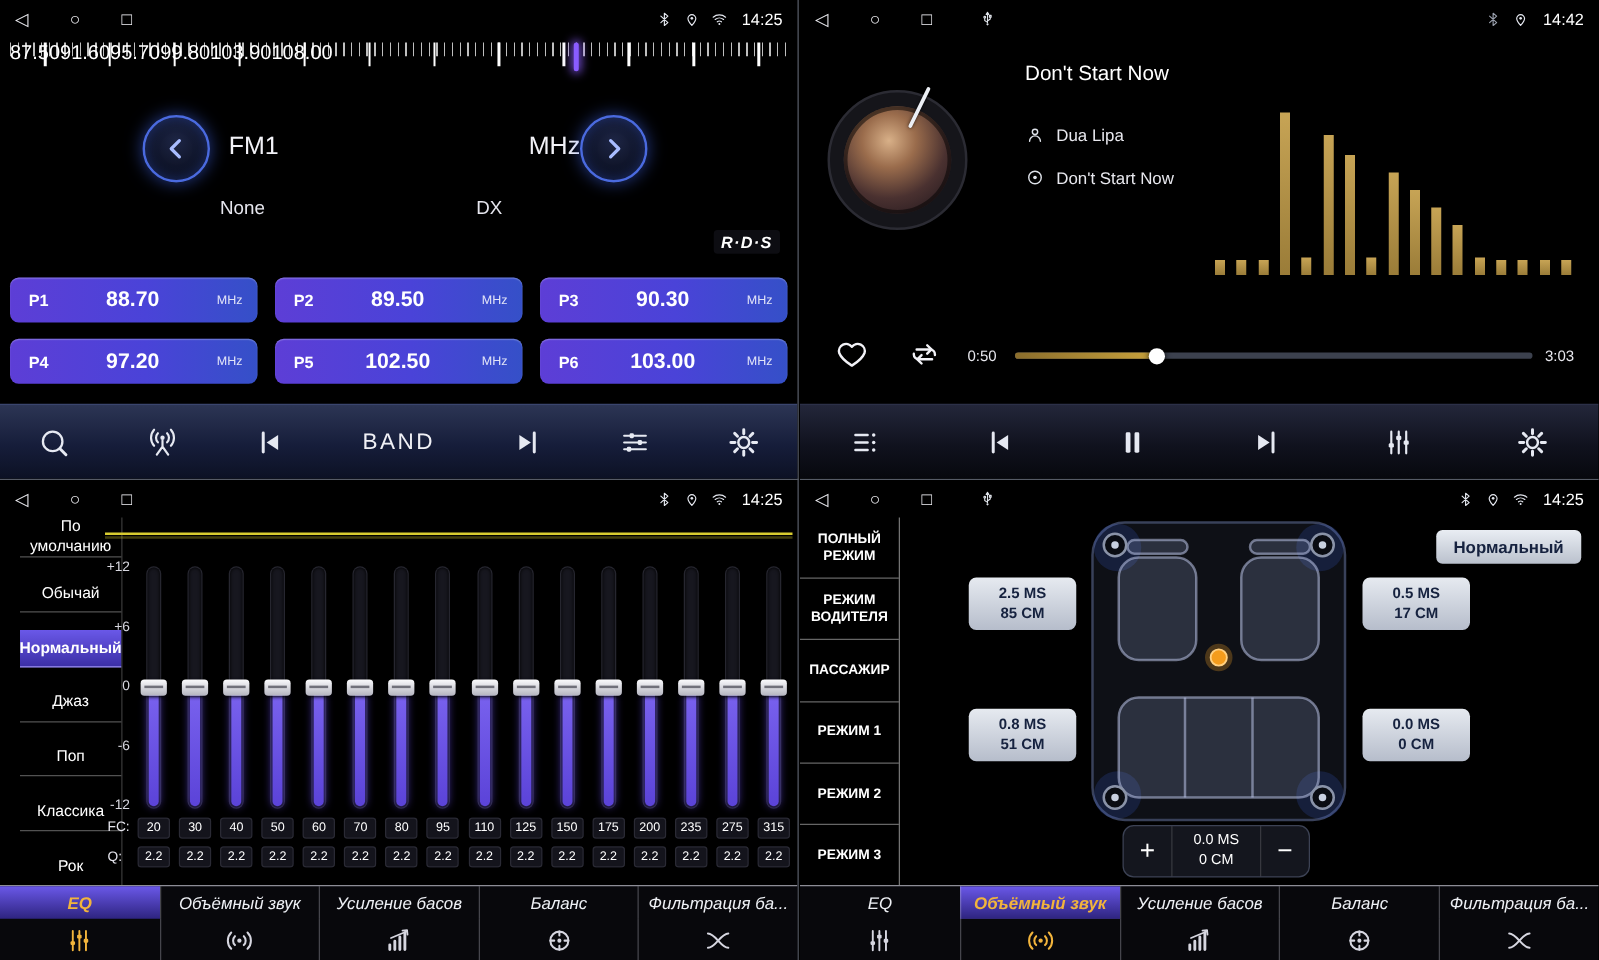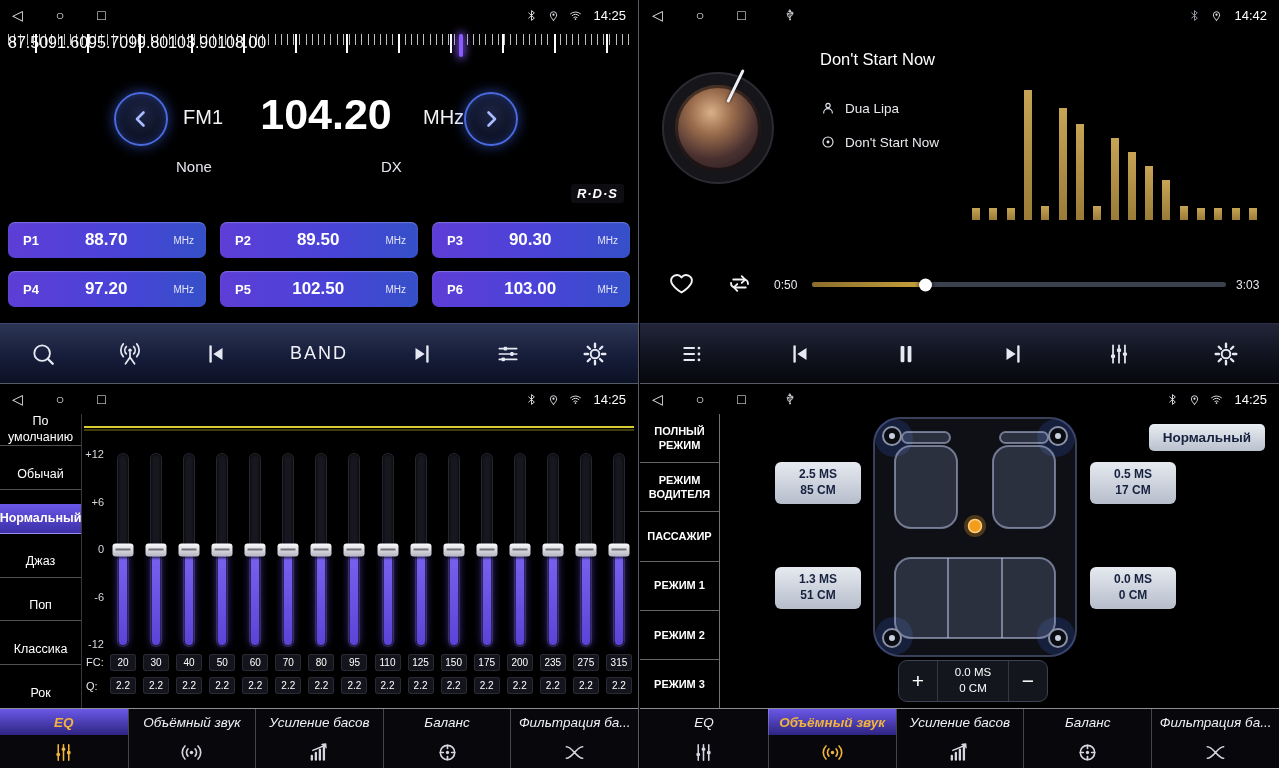--- a/index.html
+++ b/index.html
@@ -90,21 +90,21 @@
     background:#08080c; border-top:1px solid #8d8d96; }
   .tab-label { display:flex; align-items:center; justify-content:center; font-size:13.5px; color:#eef0f5;
     white-space:nowrap; overflow:hidden; cursor:pointer;font-style:italic; }
   .tab-label:not(.first), .tab-icon:not(.first) { border-left:1px solid rgba(200,200,212,.32); }
   .tab-label.active { background:linear-gradient(180deg,#6a58e8,#2e2480); color:#f2b43c; font-weight:bold; }
   .tab-icon { display:flex; align-items:center; justify-content:center; color:#d6d6e0; cursor:pointer; }
   .tab-icon svg { width:23px; height:23px; }
   .tab-icon.active { color:#f2b43c; }
 
   
-  .eq-side { position:absolute; left:0; top:30px; bottom:60px; width:82px; display:flex; flex-direction:column;
+  .eq-side { position:absolute; left:16px; top:30px; bottom:60px; width:82px; display:flex; flex-direction:column;
     border-right:1px solid rgba(255,255,255,.22);gap:14px; }
   .side-item { flex:1; display:flex; align-items:center; justify-content:center; text-align:center;
     font-size:12.5px; color:#fff; line-height:1.25; padding:0 3px; cursor:pointer;
     border-bottom:1px solid rgba(255,255,255,.32); }
   .side-item:last-child { border-bottom:none; }
   .side-item.active { background:linear-gradient(180deg,#6a58e8,#3b2fa6); font-weight:bold; }
   .eq-main { position:absolute; left:82px; right:0; top:30px; bottom:60px; }
   .eq-curve { position:absolute; left:2px; right:4px; top:12px; height:2px; background:#d8cc30;
     box-shadow:0 3px 0 rgba(216,204,48,.3); }
   .db-labels span { position:absolute; left:0; width:22px; text-align:right; font-size:11px; color:#d8d8e0; }
@@ -324,21 +324,20 @@
     <div class="findicator"></div>
     <div class="flabels"></div>
   <span>87.50</span><span>91.60</span><span>95.70</span><span>99.80</span><span>103.90</span><span>108.00</span></div>
 
   <button class="round-btn t-prev">
     <svg>
         <use href="#i-chevl"></use>
       </svg>
   </button>
   <div class="t-band">FM1</div>
-  <div class="t-freq">104.20</div>
   <div class="t-unit">MHz</div>
   <button class="round-btn t-next">
     <svg>
         <use href="#i-chevr"></use>
       </svg>
   </button>
   <div class="t-none">None</div>
   <div class="t-dx">DX</div>
   <div class="rds">R·D·S</div>
 
@@ -809,21 +808,21 @@
 
   <button class="delay-btn d-fl">
     <span>2.5 MS</span>
     <span>85 CM</span>
   </button>
   <button class="delay-btn d-fr">
     <span>0.5 MS</span>
     <span>17 CM</span>
   </button>
   <button class="delay-btn d-rl">
-    <span>1.3 MS</span>
+    <span>0.8 MS</span>
     <span>51 CM</span>
   </button>
   <button class="delay-btn d-rr">
     <span>0.0 MS</span>
     <span>0 CM</span>
   </button>
 
   <div class="stepper">
     <button class="step-btn">+</button>
     <div class="step-val">

